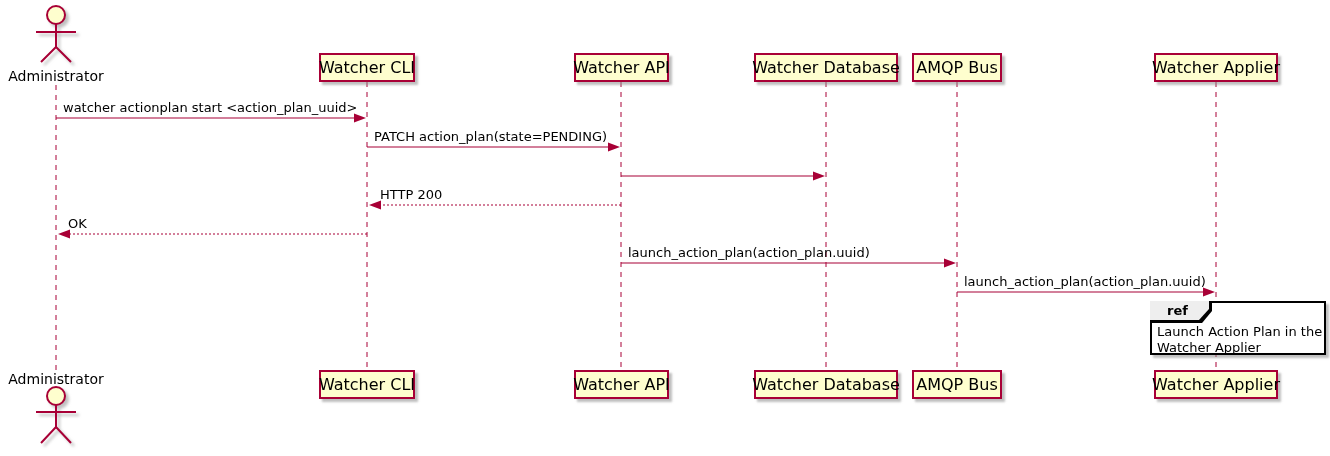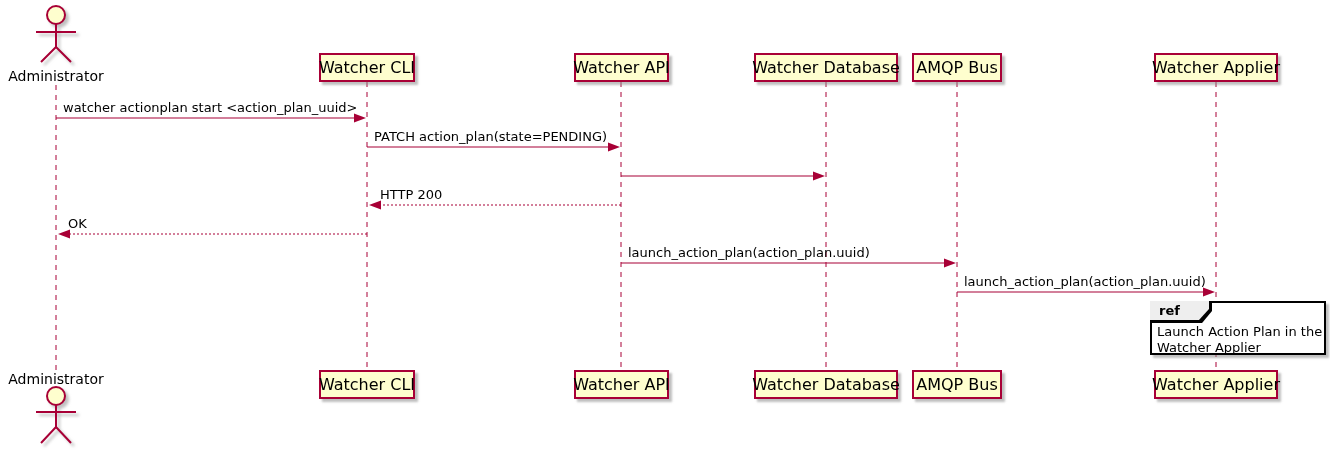--- a/index.html
+++ b/index.html
@@ -81,21 +81,21 @@
   .ref-tab-inner {
     position: absolute;
     top: 0;
     left: 0;
     width: 59px;
     height: 19px;
     background: var(--ref-header-fill);
     clip-path: polygon(0 0, 100% 0, 100% 42%, 83% 100%, 0 100%);
     display: flex;
     align-items: center;
-    padding-left: 9px;
+    padding-left: 17px;
     font-size: 13px;
     font-weight: bold;
   }
   .ref-body {
     position: absolute;
     left: 5px;
     top: 21px;
     font-size: 13px;
     line-height: 16px;
     white-space: nowrap;

